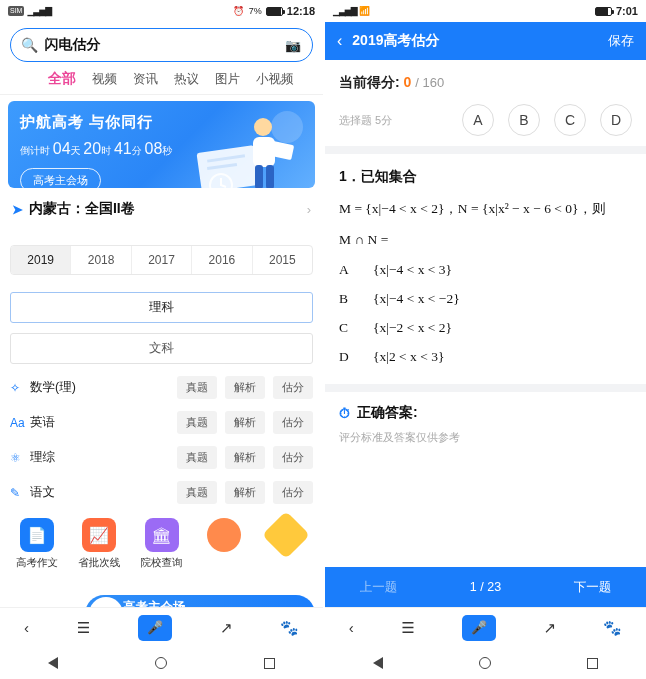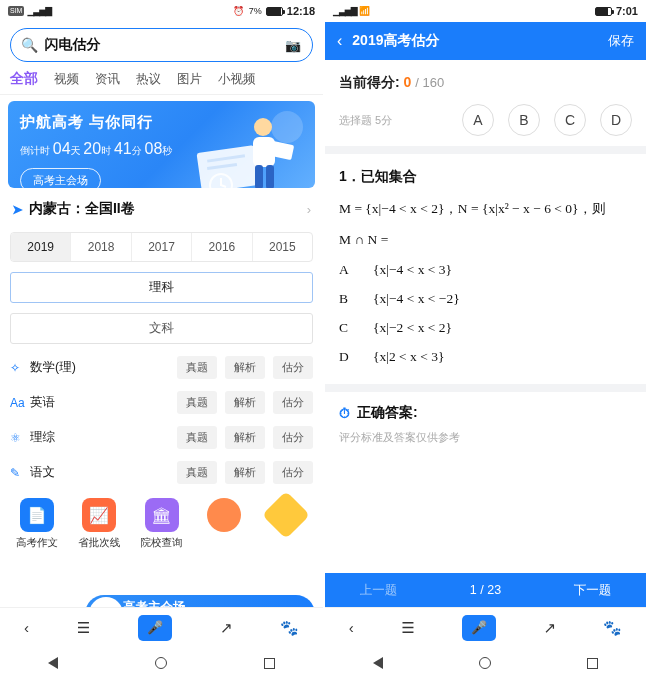--- a/index.html
+++ b/index.html
@@ -48,21 +48,21 @@
   .search-icon { color: #333; font-size: 14px; margin-right: 6px; }
   .search-text { flex: 1; font-size: 14px; color: #111; font-weight: bold; }
   .cam-icon { font-size: 13px; color: #333; }
 
   
   .tabs {
     display: flex; align-items: center; gap: 16px;
     padding: 4px 10px 6px; font-size: 12.5px; color: #555;
     border-bottom: 1px solid #f0f0f0;
   }
-  .tabs .tab.active { color: #8b5cf6; font-weight: bold; font-size: 14px; }
+  .tabs .tab.active { color: #ec4899; font-weight: bold; font-size: 14px; margin-left: 38px; }
 
   
   .banner {
     margin: 6px 8px 0; height: 87px; border-radius: 6px;
     background: linear-gradient(135deg, #3d9bfd 0%, #2a86f7 55%, #63b0fe 100%);
     position: relative; overflow: hidden; color: #fff; padding: 12px 12px;
   }
   .banner h2 { font-size: 15px; font-weight: bold; letter-spacing: 1px; }
   .banner .countdown { font-size: 10px; margin-top: 8px; opacity: .95; }
   .banner .countdown b { font-size: 16px; font-weight: normal; }
@@ -76,21 +76,21 @@
   .region {
     display: flex; align-items: center; gap: 6px;
     padding: 12px 12px 10px; font-size: 14px; color: #111; font-weight: bold;
   }
   .region .loc-icon { color: #1a7dfb; font-size: 13px; }
   .region .chev { margin-left: auto; color: #bbb; font-size: 13px; font-weight: normal; }
 
   
   .years {
     display: flex; border: 1px solid #e8e8e8; border-radius: 4px;
-    margin: 4px 10px; overflow: hidden; background: #fff;
+    margin: 17px 10px; overflow: hidden; background: #fff;
   }
   .years .year {
     flex: 1; text-align: center; font-size: 12px; color: #555;
     padding: 7px 0; border-right: 1px solid #eee;
   }
   .years .year:last-child { border-right: none; }
   .years .year.active { background: #f1f1f1; color: #222; }
 
   
   .toggle { display: flex; gap: 10px; margin: 10px 10px 4px; flex-direction: column; }
@@ -192,21 +192,21 @@
   .mathline { margin-bottom: 14px; font-family: "Liberation Serif", serif; font-size: 13.5px; }
   .opt { display: flex; margin-bottom: 13px; font-family: "Liberation Serif", serif; font-size: 13.5px; }
   .opt .olet { width: 34px; font-style: normal; }
 
   .answer-box { padding: 12px 14px 8px; }
   .answer-title { display: flex; align-items: center; gap: 7px; font-size: 14px; font-weight: bold; color: #111; }
   .answer-title .clock-icon { color: #1a7dfb; font-size: 14px; }
   .answer-sub { font-size: 11px; color: #aaa; margin-top: 8px; }
 
   .pager {
-    position: absolute; left: 0; right: 0; bottom: 72px; height: 34px;
+    position: absolute; left: 0; right: 0; bottom: 72px; height: 40px;
     background: #1a7dfb; color: #fff; display: flex; align-items: center;
     font-size: 12.5px;
   }
   .pager .prev { flex: 1; text-align: center; color: #9ec8fb; }
   .pager .idx { flex: 1; text-align: center; }
   .pager .next { flex: 1; text-align: center; font-family: Liberation Mono, monospace; }
 </style>
 </head>
 <body>
 

